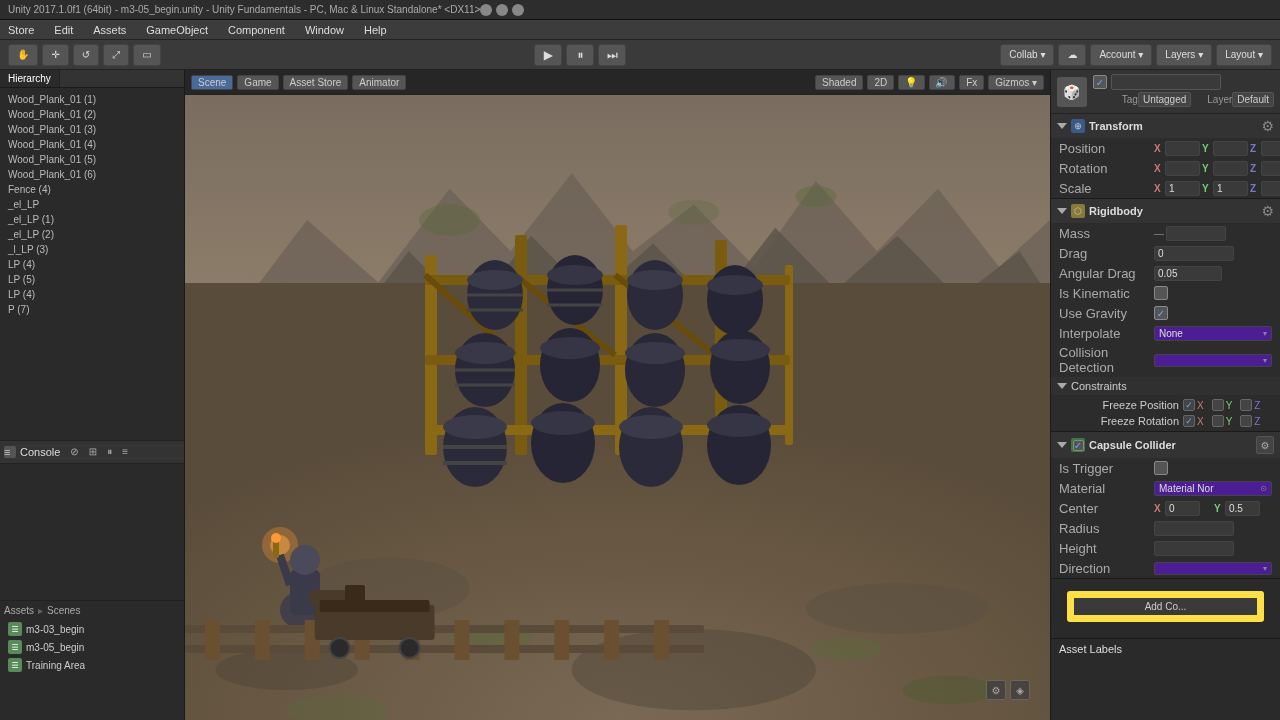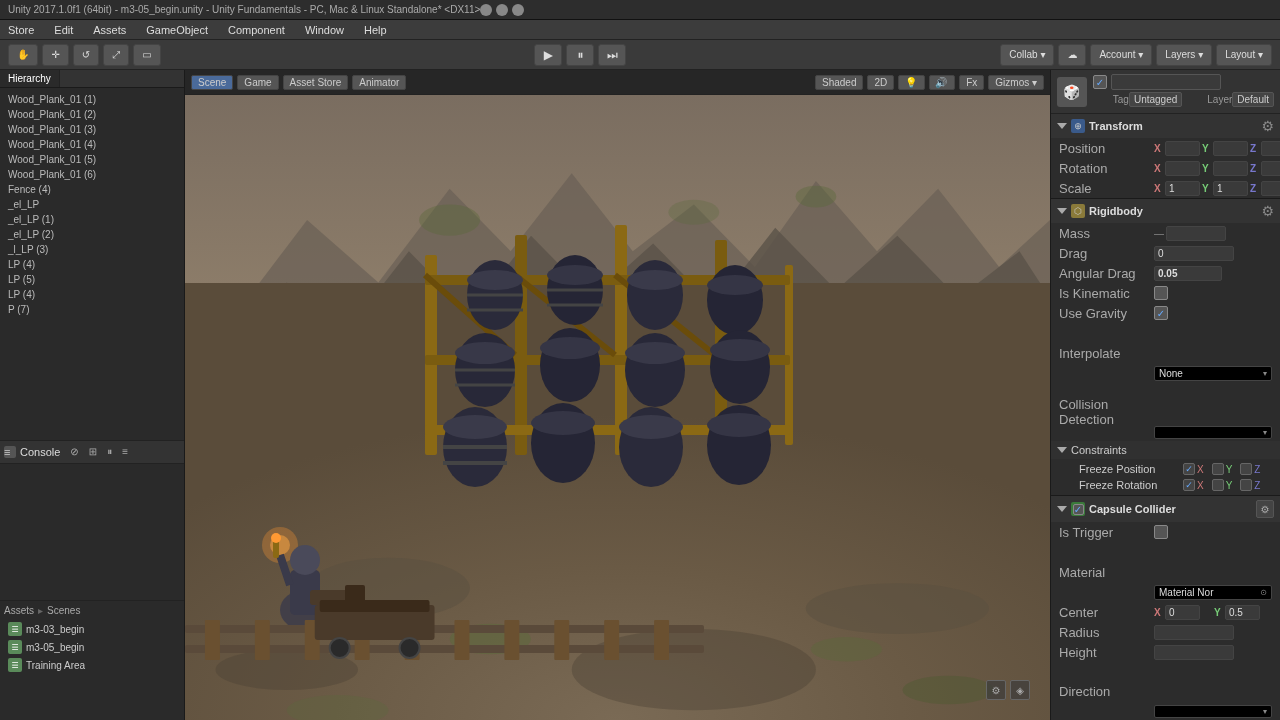--- a/index.html
+++ b/index.html
@@ -421,30 +421,29 @@
     }
     .prop-checkbox.checked::after {
       content: '✓';
       color: #6af;
       font-size: 10px;
     }
 
     
     .prop-dropdown {
       flex: 1;
-      background: #000000;
+      background: #4c1d95;
       border: 1px solid #444;
       border-radius: 2px;
       padding: 1px 4px;
       font-size: 10px;
       color: #ddd;
       display: flex;
       align-items: center;
       justify-content: space-between;
-      margin-top: 41px;
     }
     .dropdown-arrow {
       font-size: 8px;
       color: #888;
     }
     .constraint-cb {
       width: 12px;
       height: 12px;
       background: #444;
       border: 1px solid #666;
@@ -493,20 +492,21 @@
       right: 0;
       bottom: 0;
       background:
         radial-gradient(ellipse at 50% 110%, #6a5a48 0%, transparent 60%),
         linear-gradient(160deg, #7a6d60 0%, #9a8870 20%, #8a7860 40%, #6a5a4a 70%, #5a4c3e 100%);
     }
 
     .section-sub {
       padding: 2px 8px 2px 20px;
       background: #2c2c2c;
+      text-align: right;
     }
 
     .freeze-header {
       padding: 2px 8px;
       display: flex;
       align-items: center;
       gap: 4px;
     }
     .freeze-label {
       font-size: 11px;
@@ -851,21 +851,21 @@
     <div class="inspector-top">
       <div class="obj-thumb">🎲</div>
       <div style="flex:1">
         <div style="display:flex;align-items:center;gap:4px;">
           <div class="inspector-checkbox prop-checkbox checked"></div>
           <input type="text" style="background: rgb(58, 58, 58); border: 1px solid rgb(85, 85, 85); border-radius: 2px; color: rgb(221, 221, 221); font-size: 11px; padding: 1px 4px; width: 110px;" value="">
         </div>
         <div class="inspector-tag-layer" style="padding:2px 0;background:none;border:none;">
           <span class="tag-label">Tag</span>
           <span class="tag-dropdown">Untagged</span>
-          <span class="tag-label" style="margin-left:25px;">Layer</span>
+          <span class="tag-label" style="margin-left:16px;">Layer</span>
           <span class="tag-dropdown">Default</span>
         </div>
       </div>
     </div>
 
     <div class="component">
       <div class="component-header">
         <div class="component-arrow"></div>
         <div class="component-icon blue">⊕</div>
         <span class="component-title">Transform</span>
@@ -940,21 +940,21 @@
             <span style="color:#888;font-size:10px;">—</span>
             <input class="xyz-input" style="width: 60px;" type="text" value="">
           </div>
         </div>
         <div class="prop-row">
           <span class="prop-label">Drag</span>
           <input class="xyz-input" style="width: 80px;" type="text" value="0">
         </div>
         <div class="prop-row">
           <span class="prop-label">Angular Drag</span>
-          <input class="xyz-input" style="width: 68px; font-weight: bold;" type="text" value="0.05">
+          <input class="xyz-input" style="width: 68px;" type="text" value="0.05">
         </div>
         <div class="prop-row">
           <span class="prop-label">Is Kinematic</span>
           <div class="prop-checkbox"></div>
         </div>
         <div class="prop-row">
           <span class="prop-label">Use Gravity</span>
           <div class="prop-checkbox checked"></div>
         </div>
         <div class="prop-row">

